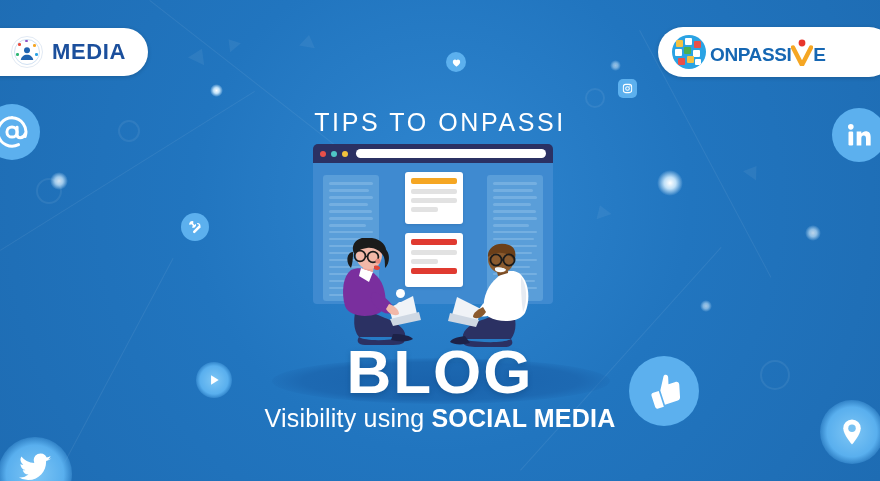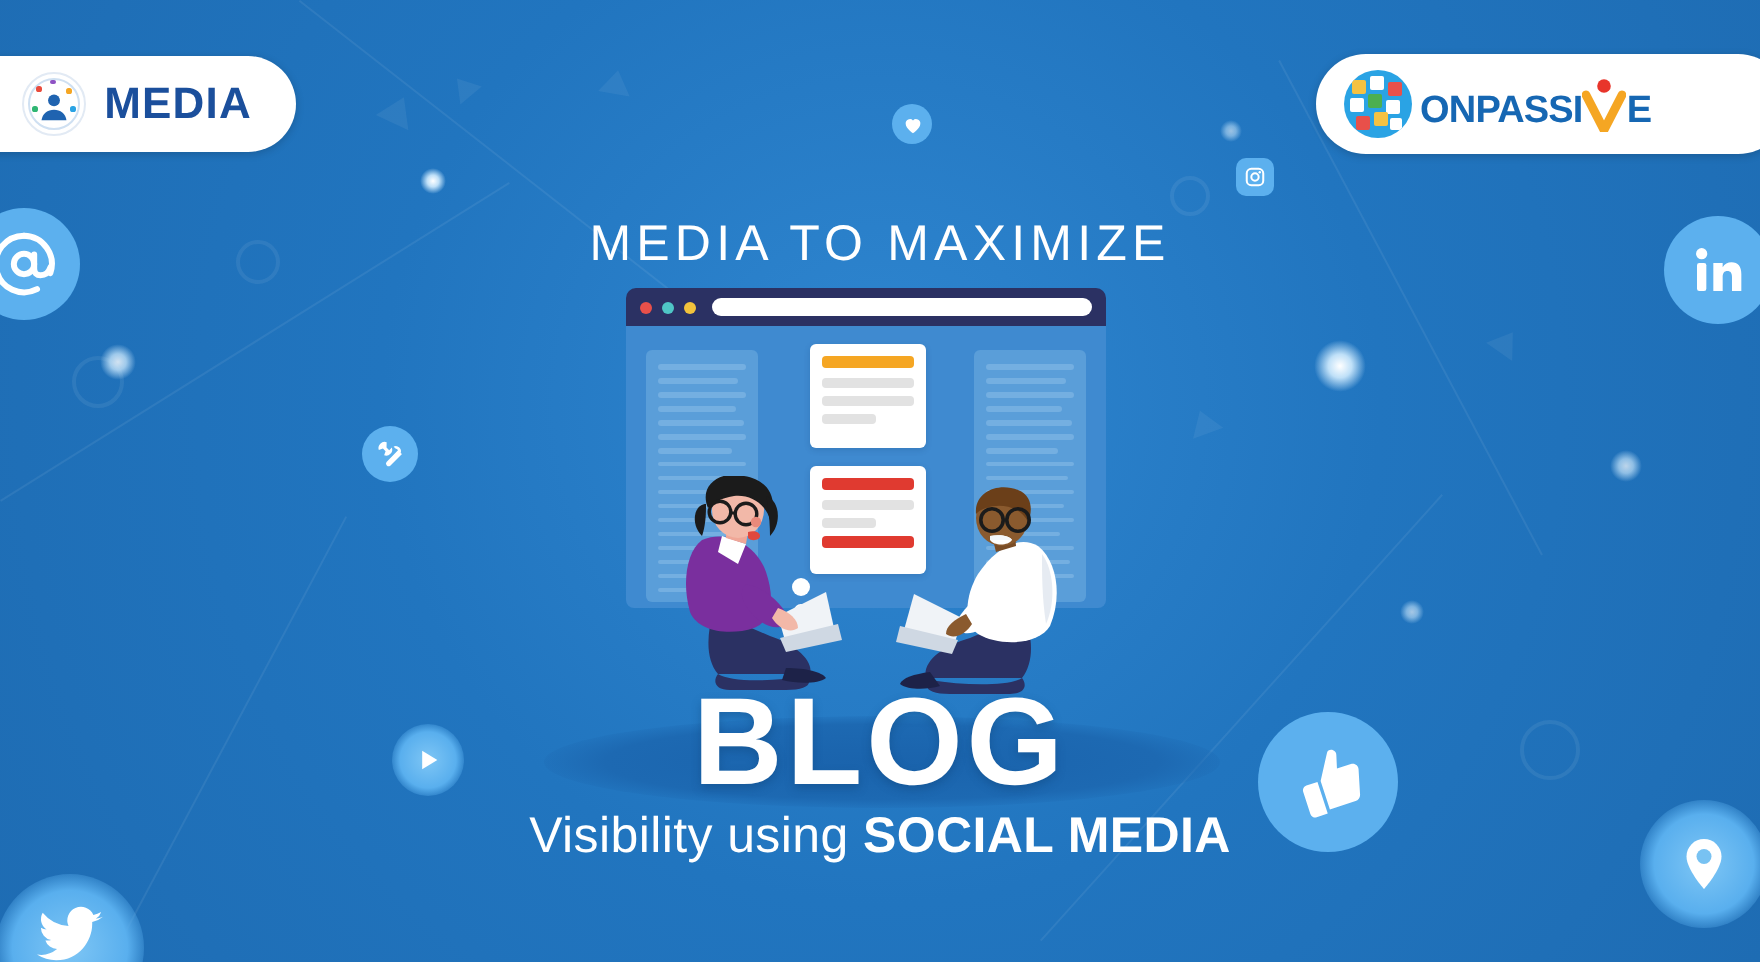--- a/index.html
+++ b/index.html
@@ -214,21 +214,21 @@
       <i style="left:23px;top:24px;width:6px;height:6px;background:#ffffff;"></i>
     </div>
     <span class="word"><span>ONPASSI</span><span class="vfig">
         <svg width="22" height="27" viewBox="0 0 22 27" aria-hidden="true" style="position:absolute;left:0;top:1px;">
           <circle cx="11" cy="4" r="3.4" fill="#e8352b"></circle>
           <path d="M2 8.5 L11 26 L20 8.5" fill="none" stroke="#f5a623" stroke-width="4.4" stroke-linecap="round" stroke-linejoin="round"></path>
         </svg>
       </span><span>E</span></span>
   </div>
 
-  <div id="tips">MEDIA TO MAXIMIZE</div>
+  <div id="tips">TIPS TO ONPASSI</div>
 
   <div id="ground"></div>
 
   <div id="browser">
     <div class="bar">
       <span class="d" style="background:#e8504a;"></span>
       <span class="d" style="background:#4fc6c6;"></span>
       <span class="d" style="background:#f2c33c;"></span>
       <span class="url"></span>
     </div>

